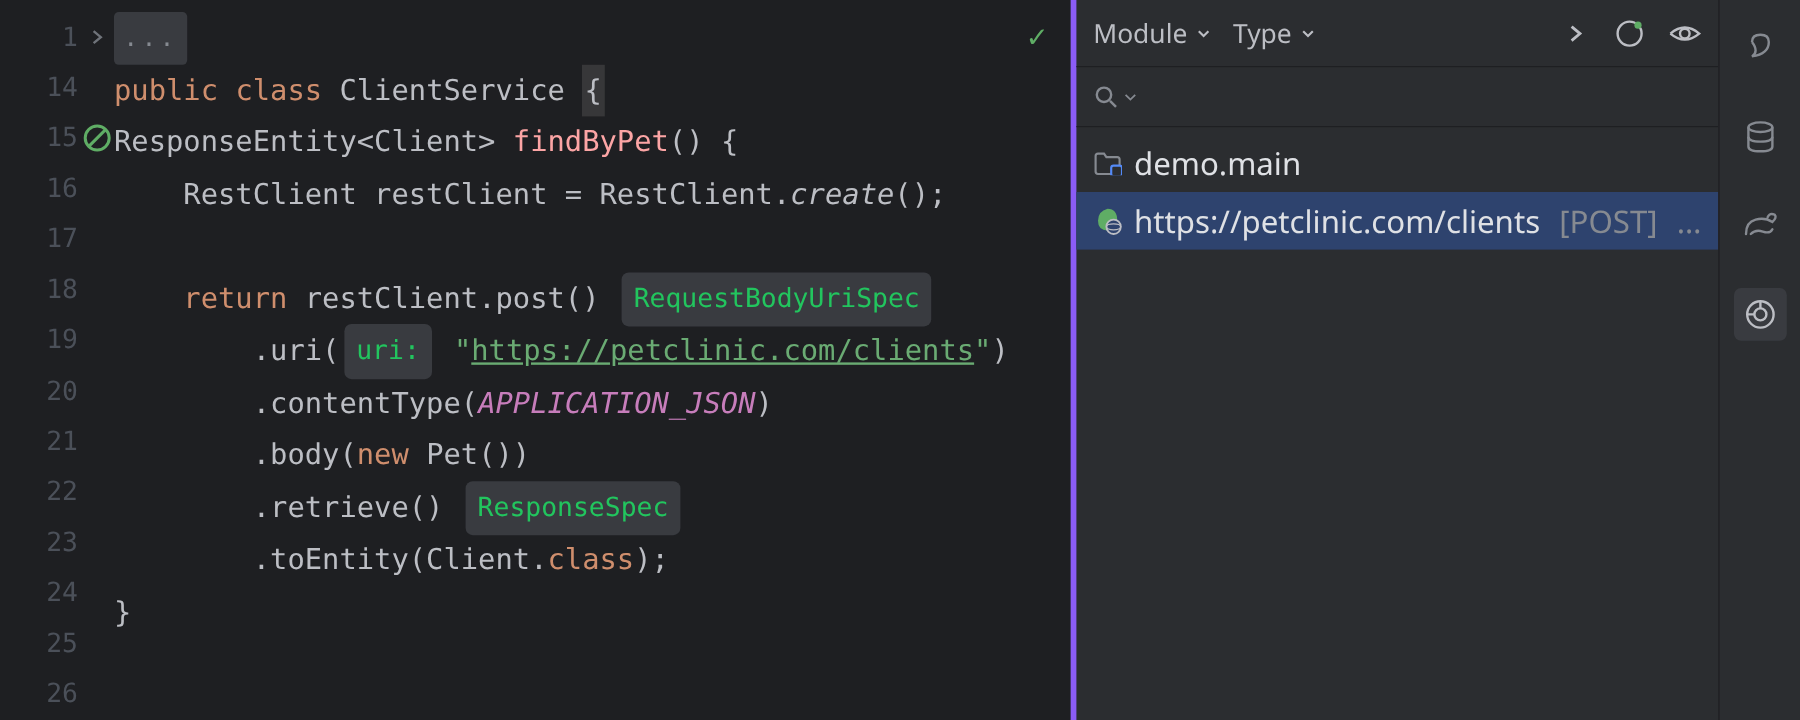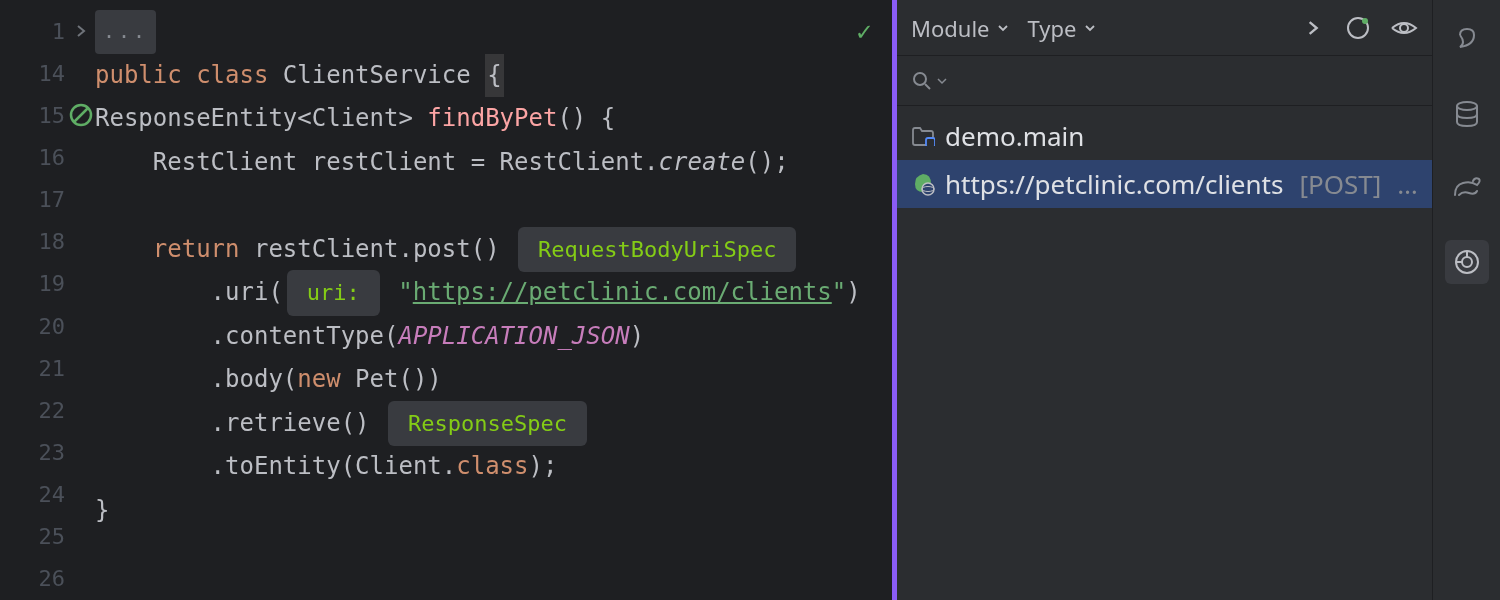--- a/index.html
+++ b/index.html
@@ -71,22 +71,22 @@
     .keyword { color: #cf8e6d; }
     .type { color: #bcbec4; }
     .method { color: #fca5a5; }
     .method-italic { color: #bcbec4; font-style: italic; }
     .string { color: #6aab73; }
     .string-underline { color: #6aab73; text-decoration: underline; }
     .constant { color: #c77dbb; font-style: italic; }
     .punct { color: #bcbec4; }
     .hint {
       background: #393b40;
-      color: #84cc16;
-      padding: 1px 20px;
+      color: #22c55e;
+      padding: 1px 10px;
       border-radius: 6px;
       font-size: 22px;
       margin: 0 4px;
     }
     .cursor-highlight {
       background: #373739;
       padding: 0 2px;
     }
     .check-icon {
       position: absolute;

